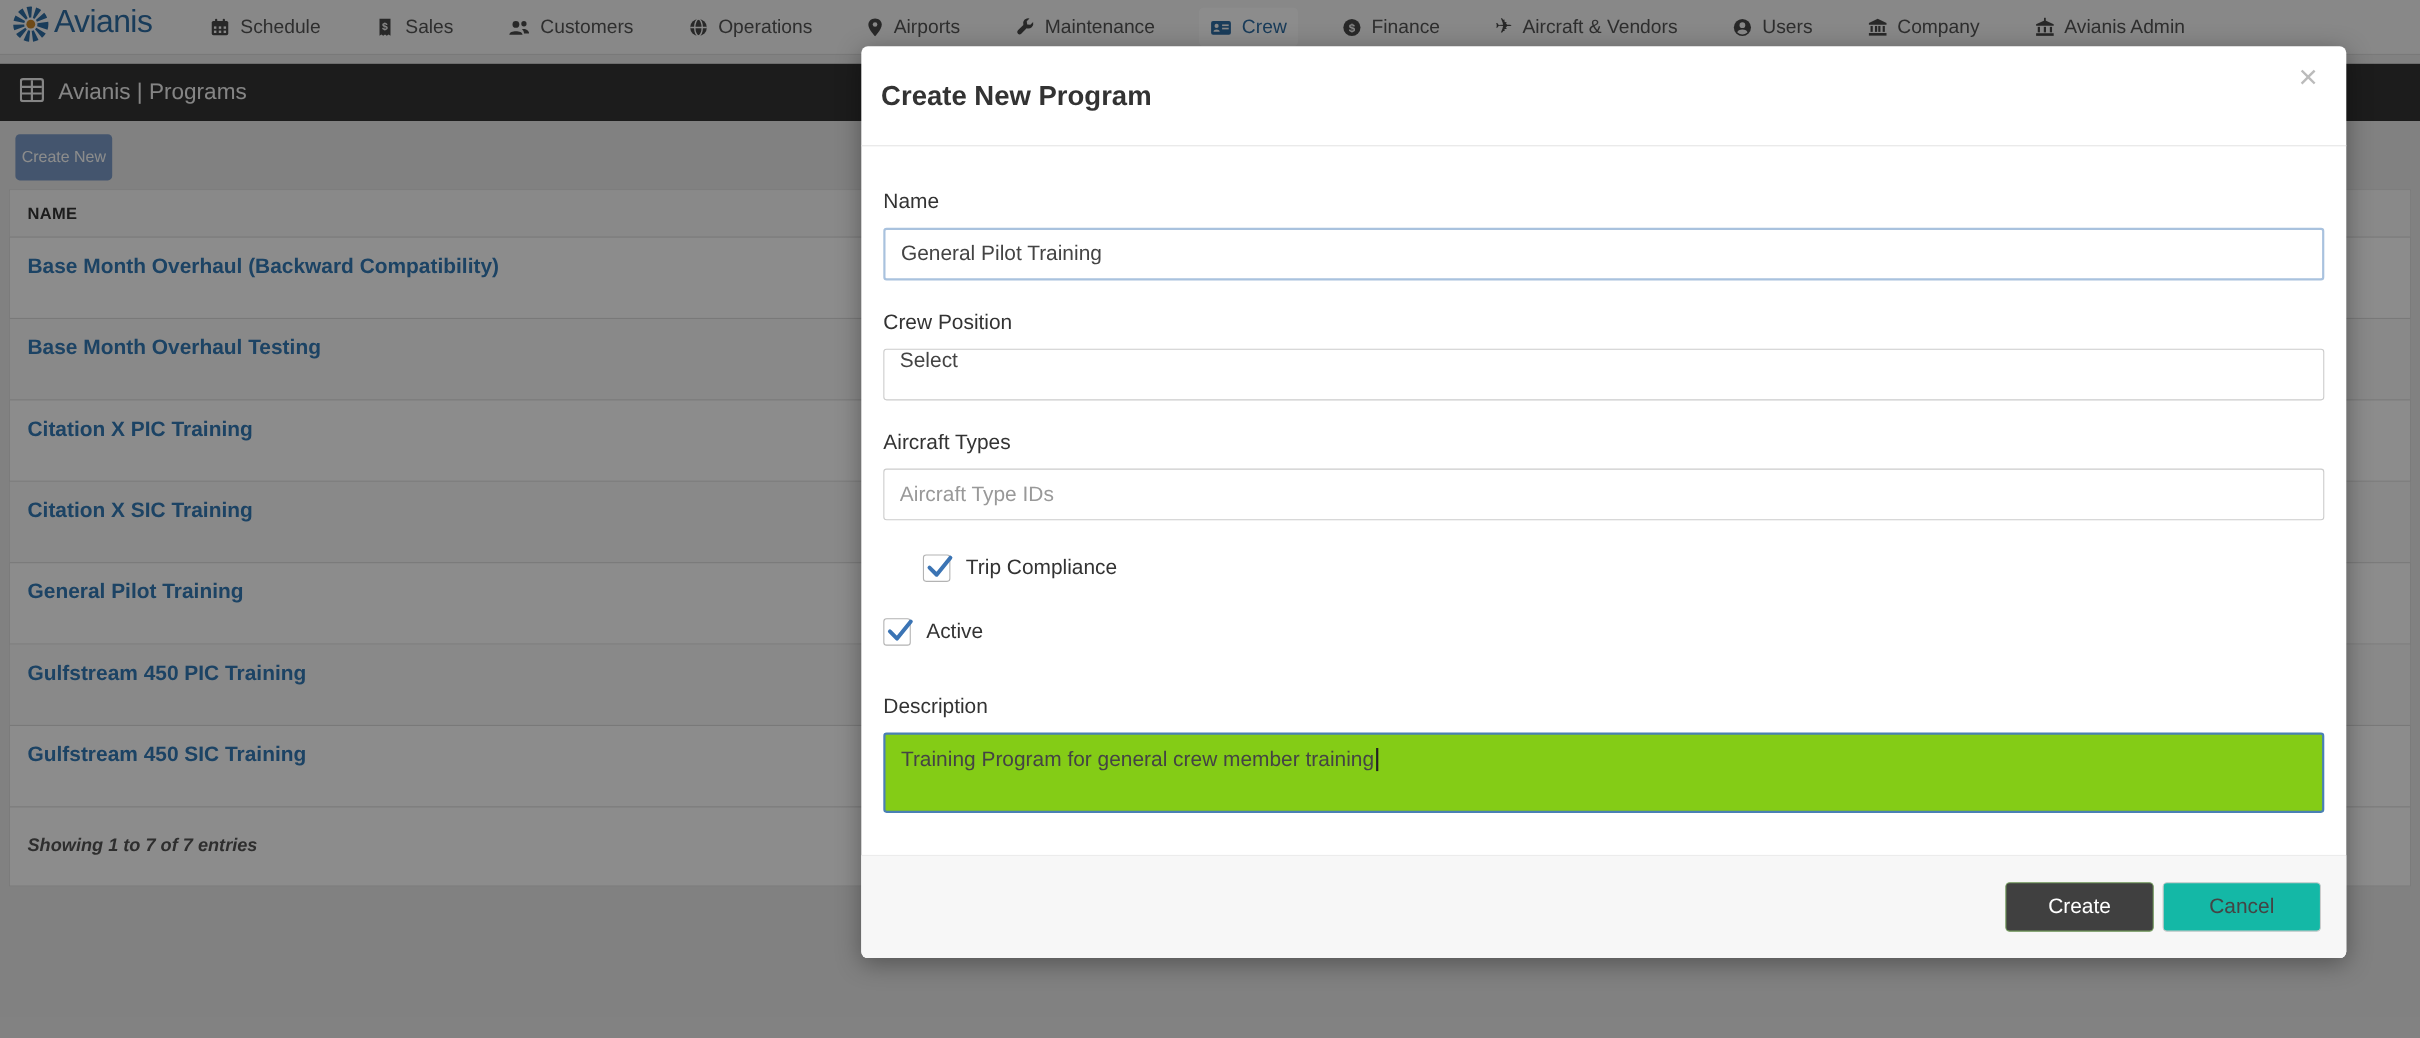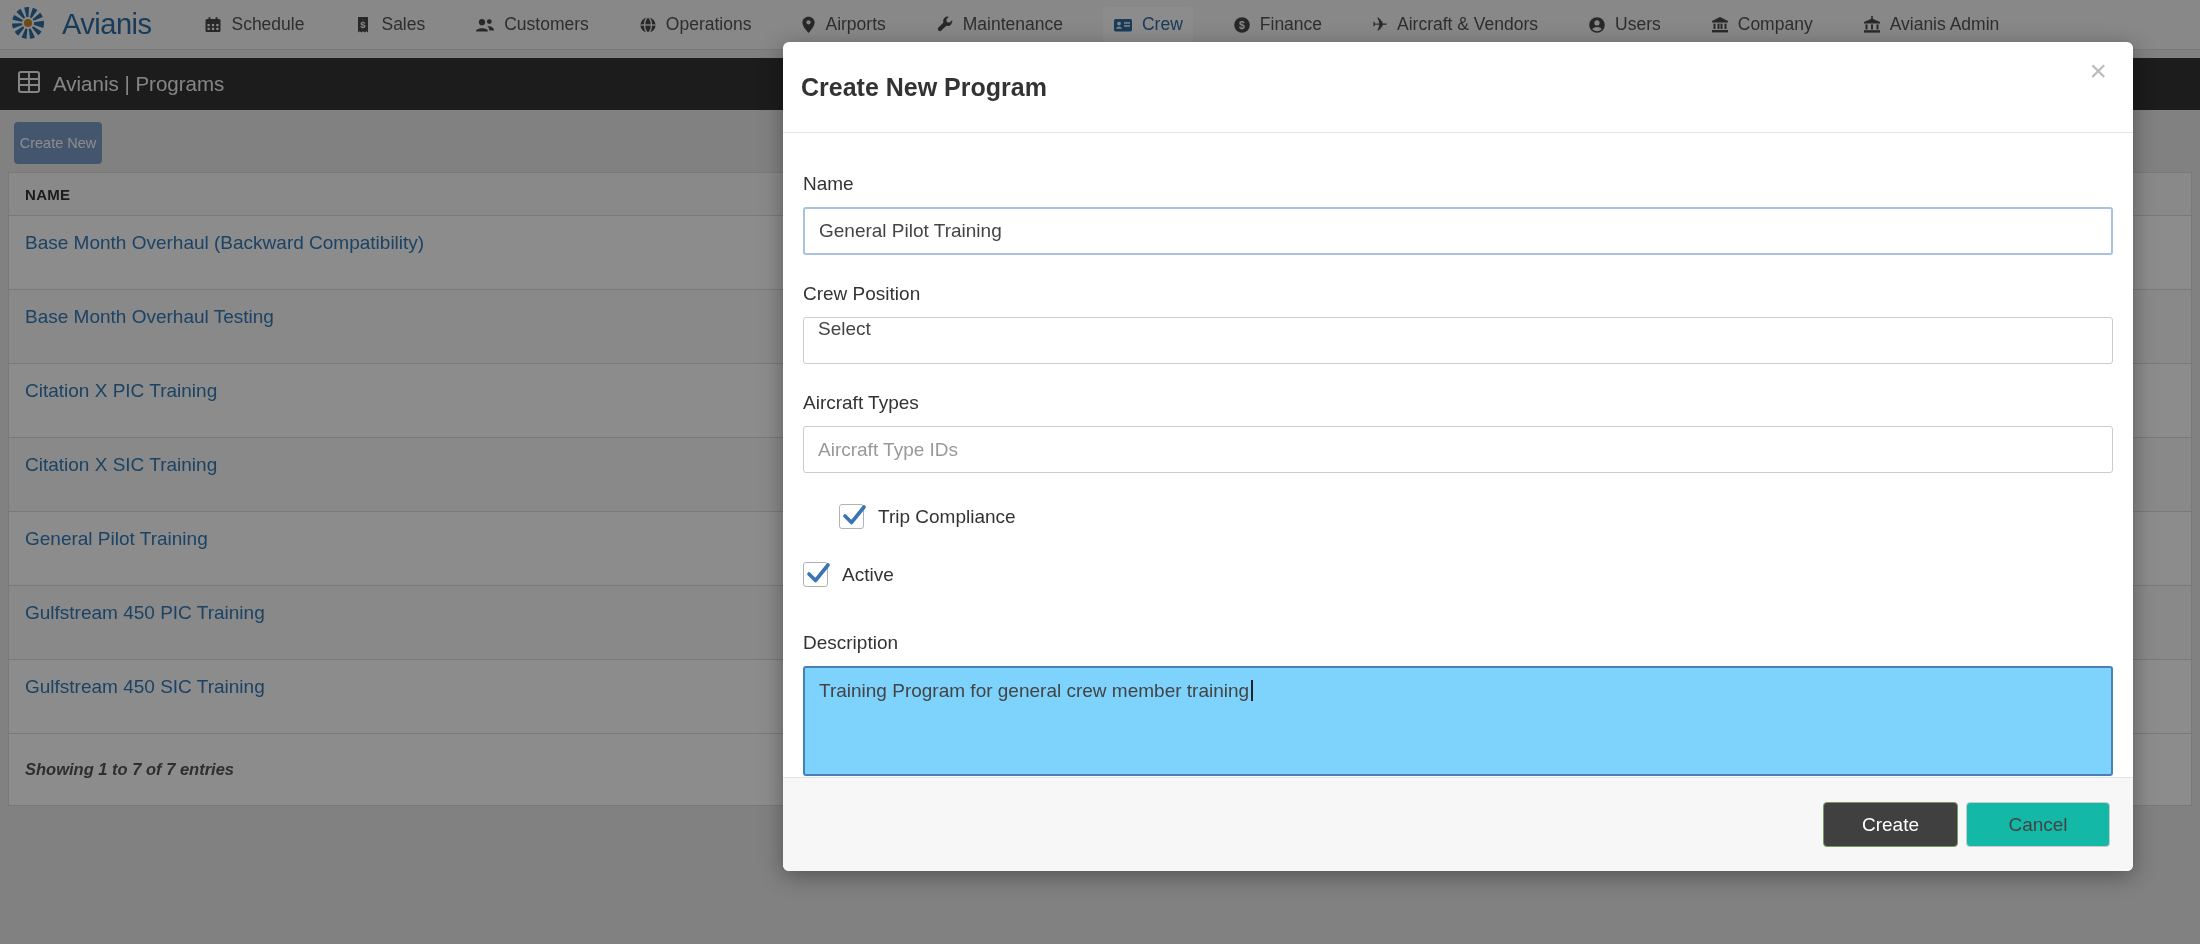--- a/index.html
+++ b/index.html
@@ -3,21 +3,21 @@
 <meta charset="utf-8">
 <style>
   * { margin:0; padding:0; box-sizing:border-box; }
   html,body { width:2200px; height:944px; overflow:hidden; }
   body { position:relative; background:#ececec; font-family:"Liberation Sans", sans-serif; }
 
   
   .navbar { position:absolute; left:0; top:0; width:2200px; height:50px;
     background:#f7f7f7; border-bottom:1px solid #ddd;
     display:flex; align-items:center; padding:0 10px; }
-  .brand { display:flex; align-items:center; gap:16px; margin-right:28px; cursor:pointer; }
+  .brand { display:flex; align-items:flex-start; gap:3px; margin-right:28px; cursor:pointer; }
   .brand-text { font-size:29px; color:#2e6da4; letter-spacing:-0.5px; }
   .nav-item { display:flex; align-items:center; gap:9px; margin:0 15px;
     font-size:17.5px; color:#555; cursor:pointer; padding:7px 10px; border-radius:4px; white-space:nowrap; }
   .nav-item .nav-icon { color:#4a4a4a; display:flex; align-items:center; }
   .nav-item.active { background:#fff; color:#2e6da4; }
   .nav-item.active .nav-icon { color:#2e6da4; }
   .glyph-icon { font-size:19px; line-height:1; }
 
   
   .page-header { position:absolute; left:0; top:58px; width:2200px; height:52px;
@@ -30,21 +30,21 @@
     font-family:inherit; cursor:pointer; }
 
   
   .programs-table { position:absolute; left:8px; top:172px; width:2184px;
     background:#fff; border:1px solid #ddd; }
   .t-head { height:43px; display:flex; align-items:center; padding-left:16px;
     background:#fafafa; border-bottom:1px solid #ddd;
     font-size:15px; font-weight:bold; color:#333; letter-spacing:0.3px; }
   .t-row { height:74px; border-bottom:1px solid #ddd; padding:16px 16px 0 16px; }
   .t-row:nth-child(odd) { background:#f9f9f9; }
-  .t-row a { color:#337ab7; font-size:19px; text-decoration:none; cursor:pointer; }
+  .t-row a { color:#337ab7; font-size:19px; text-decoration:none; cursor:pointer;font-weight:bold; }
   .t-info { height:71px; display:flex; align-items:center; padding-left:16px;
     font-size:16.5px; font-weight:bold; font-style:italic; color:#555; }
 
   
   .backdrop { position:absolute; inset:0; background:rgba(0,0,0,0.45); z-index:10; }
   .modal { position:absolute; left:783px; top:42px; width:1350px; height:829px;
     background:#fff; border-radius:6px; box-shadow:0 5px 22px rgba(0,0,0,0.35); z-index:20; }
   .modal-header { height:91px; border-bottom:1px solid #e5e5e5;
     display:flex; align-items:center; padding-left:18px; position:relative; }
   .modal-title { font-size:25px; font-weight:bold; color:#333; }
@@ -68,22 +68,22 @@
 
   .check-row { display:flex; align-items:center; gap:14px; }
   .cr-1 { margin-top:31px;padding-left:36px; }
   .cr-2 { margin-top:33px; }
   .checkbox { width:25px; height:25px; border:1px solid #b3b3b3; border-radius:3px;
     background:#fff; position:relative; cursor:pointer; flex:0 0 auto; }
   .checkbox svg { display:none; position:absolute; left:1px; top:-3px; }
   .checkbox.checked svg { display:block; }
   .check-label { font-size:19px; color:#333; }
 
-  .textarea { width:100%; height:110px; margin-top:12px; padding:10px 14px;
-    border:2px solid #4a80b4; border-radius:3px; background:#7dd3fc;
+  .textarea { width:100%; height:73px; margin-top:12px; padding:10px 14px;
+    border:2px solid #4a80b4; border-radius:3px; background:#84cc16;
     font-size:19px; color:#444; line-height:1.35; cursor:text; }
   .caret { display:inline-block; width:2px; height:21px; background:#222;
     vertical-align:text-bottom; margin-left:2px; }
 
   .modal-footer { position:absolute; left:0; bottom:0; width:100%; height:94px;
     background:#f7f7f7; border-top:1px solid #e3e3e3; border-radius:0 0 6px 6px;
     display:flex; align-items:center; justify-content:flex-end; gap:8px; padding-right:23px; }
   .btn { height:45px; border-radius:4px; font-size:19px; font-family:inherit; cursor:pointer; }
   .btn-create { width:135px; background:#404040; border:1px solid #749c5e; color:#fff; }
   .btn-cancel { width:144px; background:#14b8a6; border:1px solid #ccc; color:#444; }

